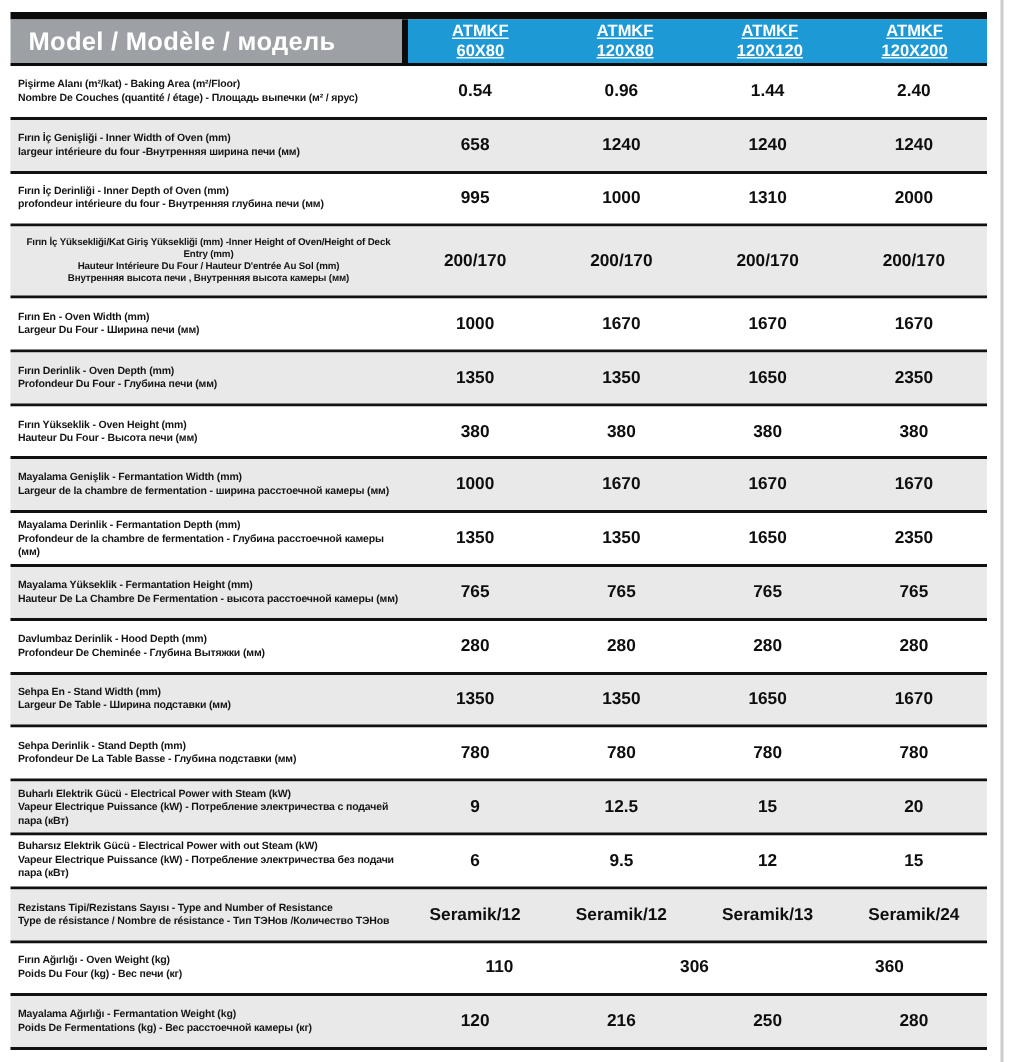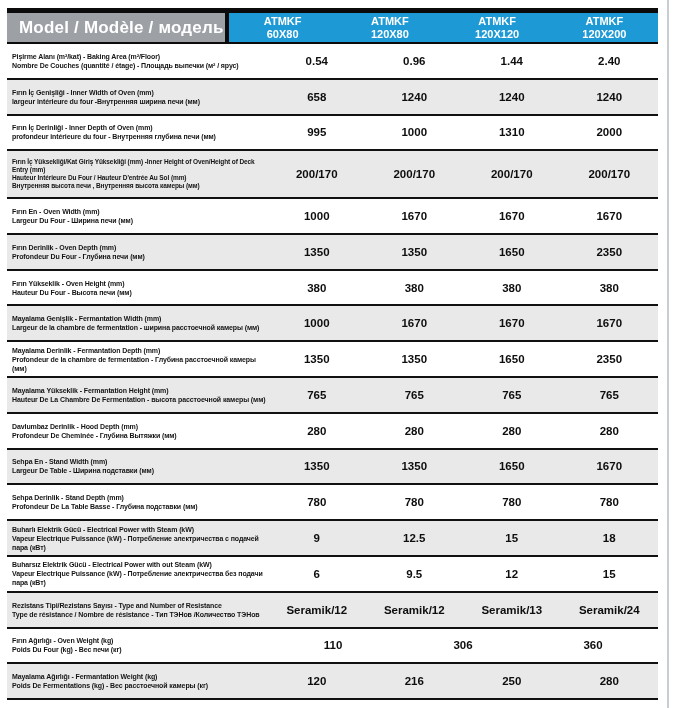--- a/index.html
+++ b/index.html
@@ -15,43 +15,43 @@
     background:#c9cdd0;
   }
 
   .spec-table {
     position:absolute; left:7px; top:8px; width:651px;
   }
   .top-bar { height:5px; background:#0b0b0b; }
 
   .header-row { display:flex; height:29px; }
   .model-cell {
-    width:218px; background:#9da1a5; color:#ffffff;
+    width:261px; background:#9da1a5; color:#ffffff;
     display:flex; align-items:center; padding-left:12px;
     font-weight:bold; font-size:17px; letter-spacing:0.2px;
   }
   .header-divider { width:4px; background:#0b0b0b; }
   .columns { flex:1; background:#1d9ad5; display:flex; }
   .col-cell {
     flex:1; color:#ffffff; font-weight:bold; font-size:11px;
     text-align:center; display:flex; flex-direction:column;
-    justify-content:center; line-height:12.5px;
+    justify-content:center; line-height:12.5px;text-decoration:underline;
   }
 
   .tbody {
     display:flex; flex-direction:column; height:692px;
     border-top:2px solid #0b0b0b;
   }
   .row {
     display:flex; flex:1 1 0; min-height:0;
     border-bottom:2px solid #111111; background:#ffffff;
   }
   .row:last-child { border-bottom:none;justify-content:center; }
   .row:nth-child(even) { background:#e9e9e9; }
-  .row.tall { flex:1.35 1.35 0; }
+  .row.tall { flex:1.35 1.35 0;text-align:center; }
 
   .label {
     width:261px; padding-left:5px; padding-right:2px;
     display:flex; flex-direction:column; justify-content:center;
     font-size:7px; font-weight:bold; color:#141414; line-height:9px;
     letter-spacing:-0.1px;
   }
   .row.tall .label { font-size:6.5px; line-height:8px; }
   .value {
     flex:1; display:flex; align-items:center; justify-content:center;
@@ -227,21 +227,21 @@
         <div class="value">780</div>
       </div>
       <div class="row">
         <div class="label">
           <div>Buharlı Elektrik Gücü  - Electrical Power with Steam (kW)</div>
           <div>Vapeur Electrique Puissance (kW) - Потребление электричества с подачей пара (кВт)</div>
         </div>
         <div class="value">9</div>
         <div class="value">12.5</div>
         <div class="value">15</div>
-        <div class="value">18</div>
+        <div class="value">20</div>
       </div>
       <div class="row">
         <div class="label">
           <div>Buharsız Elektrik Gücü  - Electrical Power with out Steam (kW)</div>
           <div>Vapeur Electrique Puissance (kW) - Потребление электричества без подачи пара (кВт)</div>
         </div>
         <div class="value">6</div>
         <div class="value">9.5</div>
         <div class="value">12</div>
         <div class="value">15</div>

